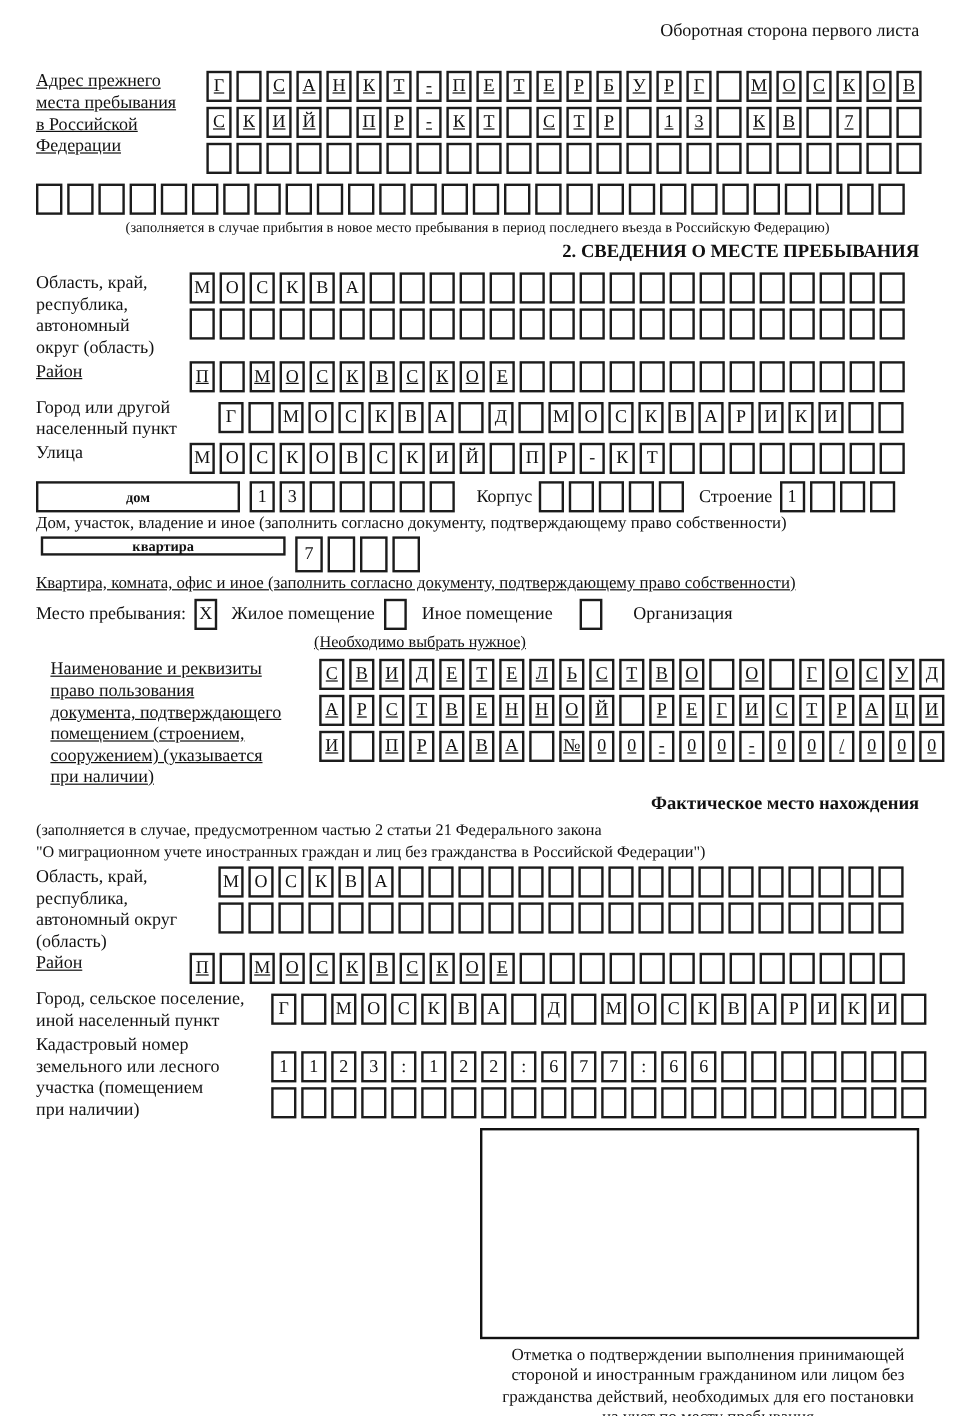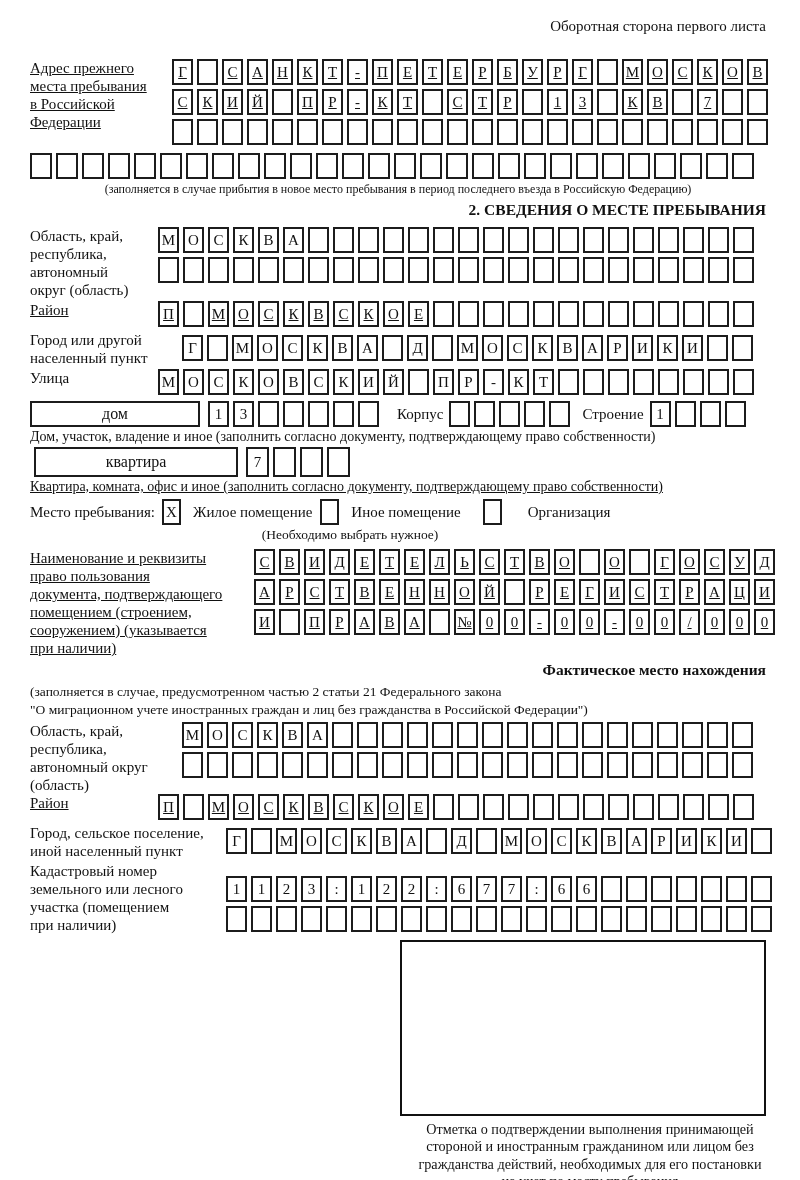--- a/index.html
+++ b/index.html
@@ -4,48 +4,48 @@
 <style>
   html,body{margin:0;padding:0;background:#ffffff;}
   body{width:800px;height:1180px;overflow:hidden;color:#111;
        font-family:"Liberation Serif","DejaVu Serif",serif;font-size:15px;}
   .page{box-sizing:border-box;width:800px;height:1180px;padding:14px 34px 0 30px;position:relative;}
 
   .header-note{text-align:right;font-size:15px;margin:4px 0 24px;}
 
   .row{display:flex;align-items:flex-start;}
   .label{flex:none;line-height:1.2;font-size:15px;}
-  .w128{width:128px;} .w142{width:142px;} .w152{width:152px;} .w196{width:196px;} .w224{width:224px;}
+  .w128{width:128px;} .w142{width:142px;} .w152{width:152px;} .w196{width:196px;} .w224{width:224px;margin-left:12px;}
 
   .cellcol{display:flex;flex-direction:column;}
   .cellcol .cells{margin-bottom:4px;}
   .cells{display:flex;flex:none;}
   .cell{flex:none;box-sizing:border-box;width:21px;height:26px;border:2px solid #1c1c1c;
         margin-right:4px;display:flex;align-items:center;justify-content:center;
         font-size:15px;line-height:1;background:#fff;}
   .cells.w22 .cell{width:22px;}
   .cells.tall .cell{width:23px;height:30px;}
   .cells.mt4{margin-top:4px;}
 
   .footnote{font-size:12px;text-align:center;margin:3px 0 2px;}
   .note-left{font-size:14px;margin:2px 0 2px;}
   .section-title{font-weight:bold;font-size:15.5px;text-align:right;margin:4px 0 8px;}
 
   .mb2{margin-bottom:2px;} .mb4{margin-bottom:4px;text-decoration:underline;} .mb6{margin-bottom:6px;}
 
   .widebox{flex:none;box-sizing:border-box;border:2px solid #1c1c1c;display:flex;
-           align-items:center;justify-content:center;font-size:16px;background:#fff;}
+           align-items:center;justify-content:center;font-size:12px;background:#fff;font-weight:bold;}
   .house-box{width:170px;height:26px;}
-  .apt-box{width:204px;height:30px;}
+  .apt-box{width:204px;height:16px;}
   .inline-label{flex:none;font-size:15px;line-height:26px;}
 
   .stay-row{display:flex;align-items:center;margin-bottom:2px;}
   .checkbox{flex:none;box-sizing:border-box;width:19px;height:26px;border:2px solid #1c1c1c;
             display:flex;align-items:center;justify-content:center;font-size:15px;background:#fff;}
-  .center-note{width:640px;text-align:center;font-size:13.5px;margin:2px 0 6px;}
+  .center-note{width:640px;text-align:center;font-size:13.5px;margin:2px 0 6px;text-decoration:underline;}
 
   .fact-note{font-size:13.5px;line-height:1.3;margin-bottom:4px;}
 
   .stamp-box{box-sizing:border-box;margin-left:370px;width:366px;height:176px;border:2px solid #111;margin-top:4px;}
   .stamp-caption{margin-left:340px;width:440px;text-align:center;font-size:14.2px;line-height:1.22;margin-top:5px;}
 </style>
 </head>
 <body>
 
 <div class="page">

